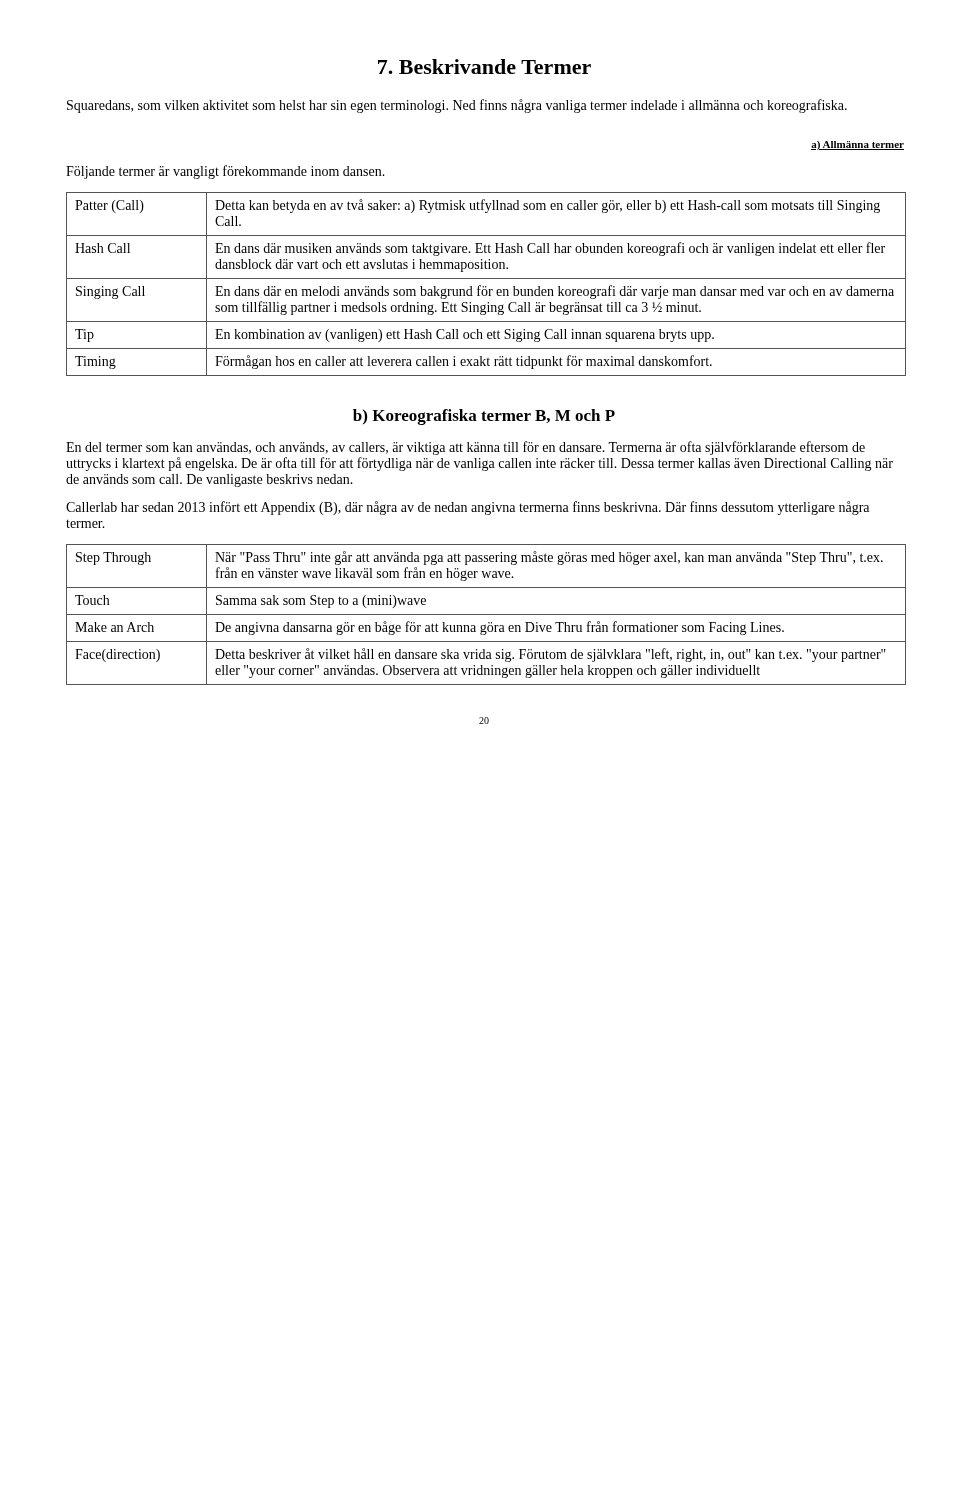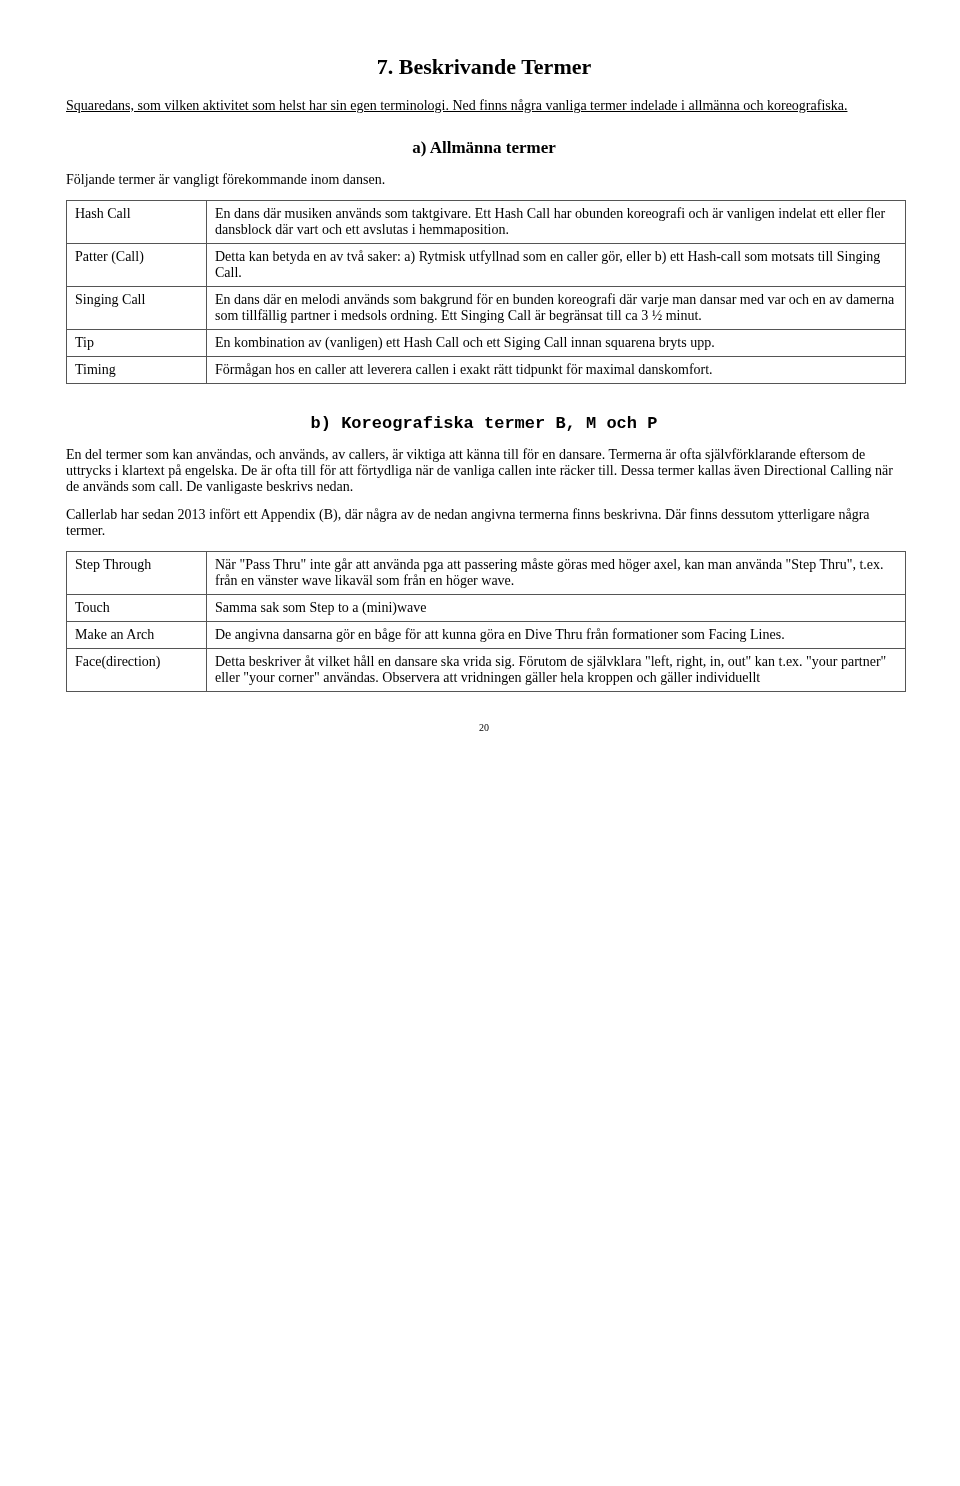--- a/index.html
+++ b/index.html
@@ -14,27 +14,27 @@
     }
     h1.chapter-title {
       text-align: center;
       font-size: 22px;
       font-weight: bold;
       margin-bottom: 18px;
     }
     p.intro {
       margin-bottom: 8px;
       font-size: 14px;
-      text-decoration: underline;
     }
     h2.section-title {
-      text-align: center;
-      font-size: 17px;
+      text-align: right;
+      font-size: 11px;
       font-weight: bold;
       margin: 24px 0 14px 0;
+      text-decoration: underline;
     }
     p.section-intro {
       margin-bottom: 12px;
       font-size: 14px;
     }
     table.terms-table {
       width: 100%;
       border-collapse: collapse;
       margin-bottom: 30px;
       font-size: 14px;
@@ -51,43 +51,42 @@
     .page-number {
       text-align: center;
       margin-top: 30px;
       font-size: 10px;
     }
     .section-b-heading {
       text-align: center;
       font-size: 17px;
       font-weight: bold;
       margin: 20px 0 14px 0;
-      font-family: Liberation Mono, monospace;
     }
   </style>
 </head>
 <body>
 
 <h1 class="chapter-title">7. Beskrivande Termer</h1>
 
 <p class="intro">Squaredans, som vilken aktivitet som helst har sin egen terminologi. Ned finns några vanliga termer indelade i allmänna och koreografiska.</p>
 
 <h2 class="section-title">a)  Allmänna termer</h2>
 
 <p class="section-intro">Följande termer är vangligt förekommande inom dansen.</p>
 
 <table class="terms-table">
   <tbody id="section-a-tbody">
   <tr>
+        <td class="term-col">Patter (Call)</td>
+        <td>Detta kan betyda en av två saker: a) Rytmisk utfyllnad som en caller gör, eller b) ett Hash-call som motsats till Singing Call.</td>
+      </tr>
+      <tr>
         <td class="term-col">Hash Call</td>
         <td>En dans där musiken används som taktgivare. Ett Hash Call har obunden koreografi och är vanligen indelat ett eller fler dansblock där vart och ett avslutas i hemmaposition.</td>
-      </tr>
-      <tr>
-        <td class="term-col">Patter (Call)</td>
-        <td>Detta kan betyda en av två saker: a) Rytmisk utfyllnad som en caller gör, eller b) ett Hash-call som motsats till Singing Call.</td>
       </tr>
       <tr>
         <td class="term-col">Singing Call</td>
         <td>En dans där en melodi används som bakgrund för en bunden koreografi där varje man dansar med var och en av damerna som tillfällig partner i medsols ordning. Ett Singing Call är begränsat till ca 3 ½ minut.</td>
       </tr>
       <tr>
         <td class="term-col">Tip</td>
         <td>En kombination av (vanligen) ett Hash Call och ett Siging Call innan squarena bryts upp.</td>
       </tr>
       <tr>

